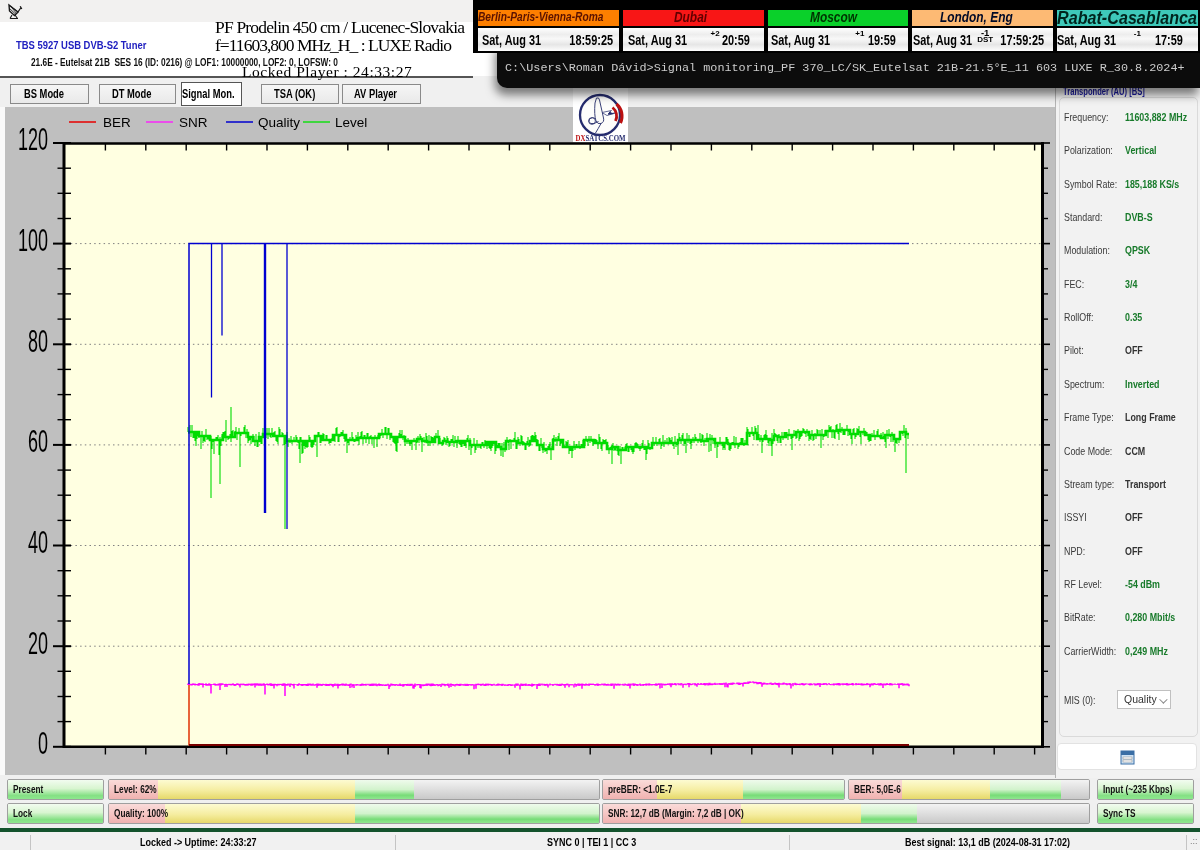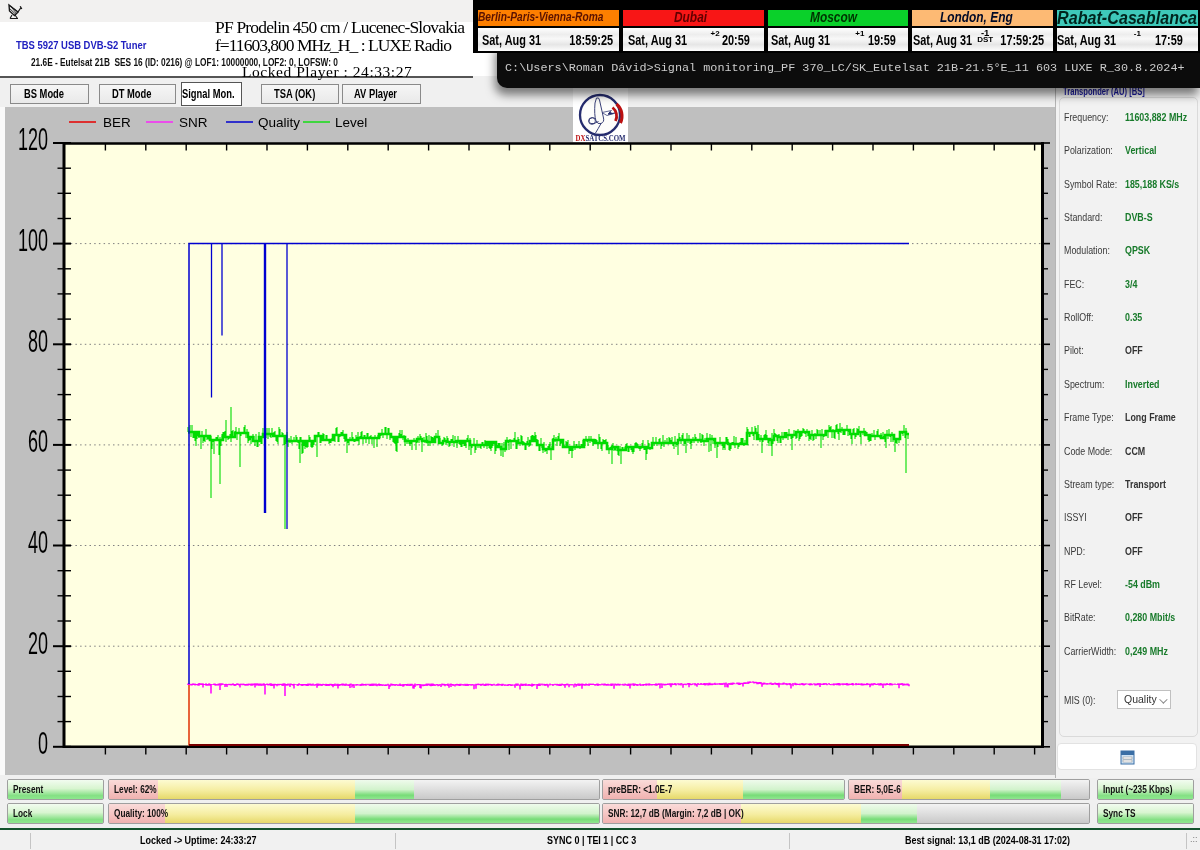--- a/index.html
+++ b/index.html
@@ -43,21 +43,21 @@
 .bar { position:absolute; height:21px; border:1px solid #9f9f9f; border-radius:2px; background:linear-gradient(#f3f3f3,#c9c9c9); overflow:hidden; }
 .bar b { position:absolute; left:5px; top:3px; font-size:11px; color:#111; white-space:nowrap; z-index:2; }
 .z { position:absolute; top:0; height:19px; }
 .z.p { background:linear-gradient(#fadbd9,#f0b2b0); }
 .z.y { background:linear-gradient(#fdfbd2 0%,#f5eda0 55%,#e6d96a 100%); }
 .z.g { background:linear-gradient(#effbec 0%,#d2f3cc 50%,#77dc77 80%,#8fe78f 100%); }
 .z.g2 { background:linear-gradient(#f2fcf0 0%,#d8f5d0 45%,#84e084 82%,#8ee88e 100%); }
 .z.e { background:linear-gradient(#f3f3f3,#c9c9c9); }
 
 
-#statusbar { position:absolute; left:0; top:828px; width:1200px; height:22px; background:#f1f1f1; border-top:2px solid #14532d; font-size:11.5px; font-weight:bold; color:#000; }
+#statusbar { position:absolute; left:0; top:828px; width:1200px; height:22px; background:#f1f1f1; border-top:4px solid #14532d; font-size:11.5px; font-weight:bold; color:#000; }
 #statusbar .sep { position:absolute; top:3px; width:1px; height:16px; background:#c4c4c4; }
 #statusbar span.st { position:absolute; top:4px; }
 
 
 #clockwin { position:absolute; left:473px; top:0; width:727px; height:52.5px; background:#000; border-left:3px solid #000; z-index:10; }
 #ctitle { position:absolute; left:0; top:0; width:724px; height:8px; overflow:hidden; color:#4f4f4f; font-size:8.5px; }
 #ctitle span { position:absolute; top:-4px; left:8px; letter-spacing:0.5px; }
 .ccol { position:absolute; top:8px; height:44.5px; }
 .chead { position:absolute; left:0; top:0; width:100%; height:19.5px; border:2px solid #000; font-weight:bold; font-style:italic; text-align:center; line-height:15px; }
 .cdate { position:absolute; left:0; top:19.5px; width:100%; height:25px; background:linear-gradient(#ffffff 0%,#ededed 28%,#f8f8f8 47%,#e6e6e6 72%,#fdfdfd 100%); border:2.5px solid #000; border-top:0; }

